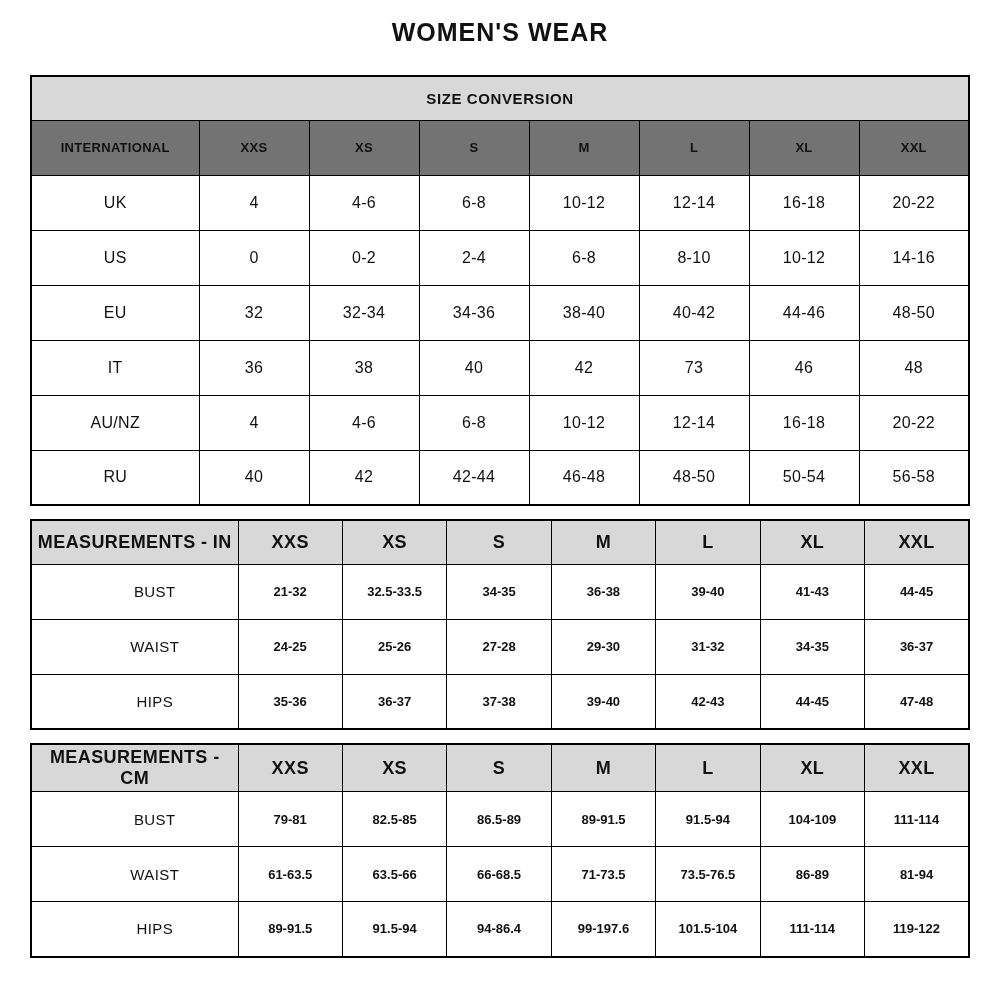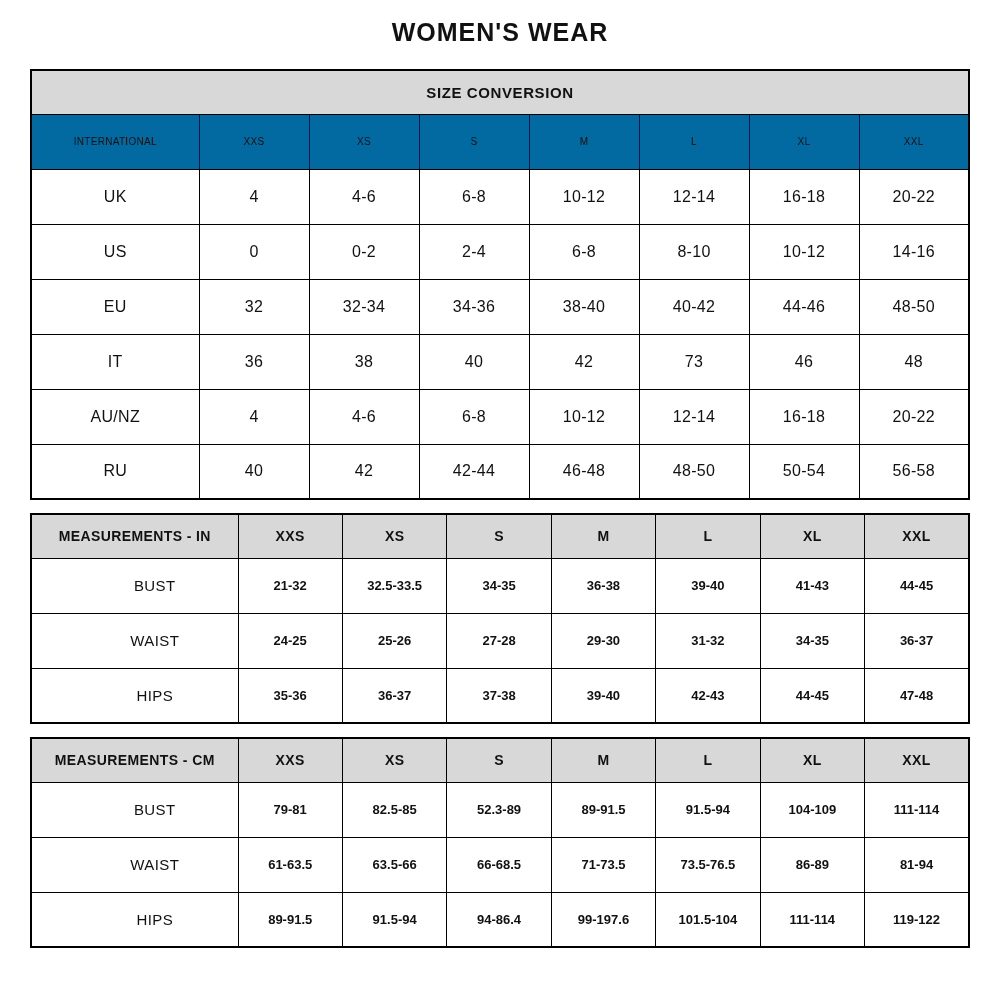--- a/index.html
+++ b/index.html
@@ -19,21 +19,21 @@
   .page {
     width: 1000px;
     height: 1000px;
     padding: 10px 30px 10px 30px;
   }
   .page-title {
     text-align: center;
     font-size: 25px;
     font-weight: 700;
     letter-spacing: 1px;
-    margin: 8px 0 22px 0;
+    margin: 8px 0 28px 0;
   }
   table.tbl {
     border-collapse: collapse;
     table-layout: fixed;
     width: 940px;
     margin: 13px auto 13px auto;
     border: 2px solid var(--border-color);
   }
   table.tbl td {
     border: 1px solid var(--border-color);
@@ -46,35 +46,35 @@
   .caption-row td {
     background: var(--header-bg);
     font-weight: 700;
     font-size: 15px;
     letter-spacing: 0.6px;
     height: 44px;
   }
   
   .tbl-conv .header-row td {
     height: 55px;
-    font-size: 10px;
-    font-weight: 400;
+    font-size: 13px;
+    font-weight: 700;
     letter-spacing: 0.3px;
-    background: #0369a1;
+    background: #737373;
   }
   .tbl-conv .data-row td {
     height: 55px;
     font-size: 16px;
     letter-spacing: 0.3px;
   }
   
   .tbl-meas .header-row td {
     background: var(--header-bg);
     height: 44px;
-    font-size: 14px;
+    font-size: 18px;
     font-weight: 700;
     letter-spacing: 0.4px;
   }
   .tbl-meas .data-row td {
     height: 55px;
   }
   .tbl-meas .data-row td.row-label {
     font-size: 15px;
     letter-spacing: 0.4px;
     padding-left: 44px;
@@ -252,21 +252,21 @@
           <td class="size-cell">S</td>
           <td class="size-cell">M</td>
           <td class="size-cell">L</td>
           <td class="size-cell">XL</td>
           <td class="size-cell">XXL</td>
         </tr>
         <tr class="data-row">
           <td class="row-label">BUST</td>
           <td class="value-cell">79-81</td>
           <td class="value-cell">82.5-85</td>
-          <td class="value-cell">52.3-89</td>
+          <td class="value-cell">86.5-89</td>
           <td class="value-cell">89-91.5</td>
           <td class="value-cell">91.5-94</td>
           <td class="value-cell">104-109</td>
           <td class="value-cell">111-114</td>
         </tr>
         <tr class="data-row">
           <td class="row-label">WAIST</td>
           <td class="value-cell">61-63.5</td>
           <td class="value-cell">63.5-66</td>
           <td class="value-cell">66-68.5</td>

